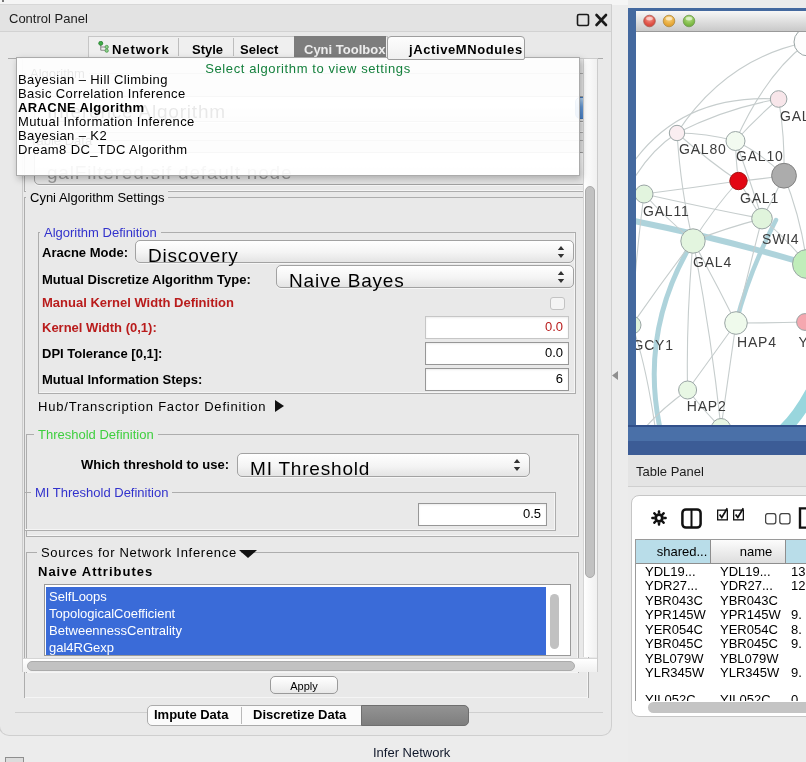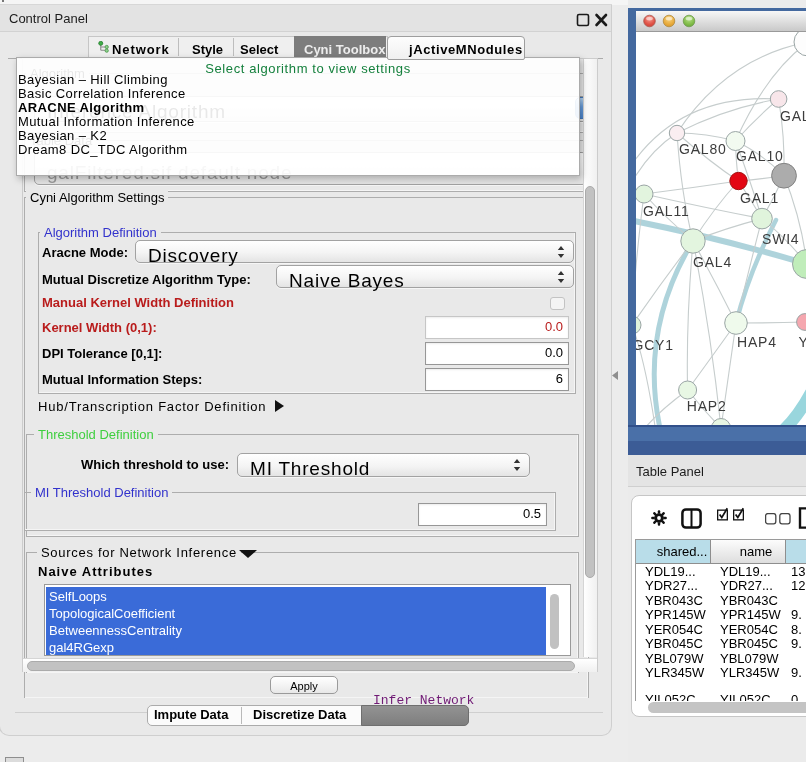--- a/index.html
+++ b/index.html
@@ -153,21 +153,21 @@
       <span style="font-size:11px;position:relative;top:-1px;">Apply</span>
     </div>
 
     <div class="abs" style="left:15px;top:707px;width:588px;height:1px;background:#cfcfcf;"></div>
 
     <div class="abs" style="left:147px;top:700px;width:322px;height:21px;border:1px solid #ababab;border-radius:5px;background:#fbfbfb;box-sizing:border-box;"></div>
     <div class="abs" style="left:361px;top:700px;width:108px;height:21px;border-radius:0 5px 5px 0;background:linear-gradient(#939393,#7e7e7e);border:1px solid #6f6f6f;box-sizing:border-box;"></div>
     <div class="abs lbl bold" style="left:154px;top:702px;">Impute Data</div>
     <div class="abs" style="left:241px;top:702px;width:1px;height:17px;background:#b9b9b9;"></div>
     <div class="abs lbl bold" style="left:253px;top:702px;">Discretize Data</div>
-    <div class="abs lbl" style="left:373px;top:688px;color:#701a75;font-family:Liberation Mono, monospace;">Infer Network</div>
+    <div class="abs lbl" style="left:373px;top:740px;color:#0f172a;">Infer Network</div>
 
     <div class="abs" style="left:16px;top:52px;width:564px;height:119px;z-index:5;background:rgba(255,255,255,0.91);border:1px solid #ababab;box-sizing:border-box;box-shadow:2px 3px 7px rgba(0,0,0,0.28);">
       <div style="position:absolute;left:10px;top:3px;width:100%;text-align:center;font-size:13px;color:#15803d;letter-spacing:0.6px;">Select algorithm to view settings</div>
       <div style="position:absolute;left:1px;top:15px;font-size:13px;color:#000;line-height:14px;letter-spacing:0.4px;">Bayesian – Hill Climbing<br>Basic Correlation Inference<br><b>ARACNE Algorithm</b><br>Mutual Information Inference<br>Bayesian – K2<br>Dream8 DC_TDC Algorithm</div>
     </div>
   </div>
 
   <svg class="abs" style="left:612px;top:371px;" width="7" height="9" viewBox="0 0 7 9">
       <path d="M6 0 L6 9 L0 4.5 Z" fill="#8f8f8f"></path>
     </svg>

